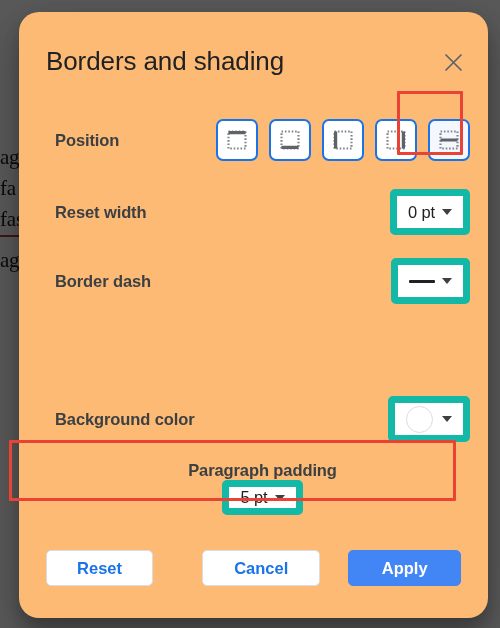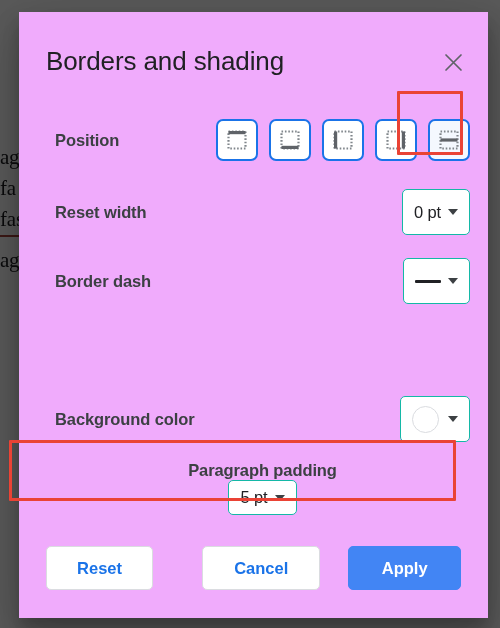--- a/index.html
+++ b/index.html
@@ -52,22 +52,22 @@
     background: rgba(0, 0, 0, 0.65);
   }
 
   
   #dialog {
     position: absolute;
     left: 19px;
     top: 12px;
     width: 469px;
     height: 606px;
-    background: #f0abfc;
-    border-radius: 0;
+    background: #fdba74;
+    border-radius: 20px;
     box-shadow: 0 11px 15px rgba(0,0,0,0.20), 0 9px 46px rgba(0,0,0,0.12), 0 24px 38px rgba(0,0,0,0.14);
     overflow: hidden;
   }
 
   
   #dialog-header {
     position: absolute;
     left: 0; top: 0; right: 0;
     height: 86px;
   }
@@ -139,21 +139,21 @@
   }
   .pos-btn.selected {
     background: #f4f8fe;
   }
   .pos-btn svg { display: block; }
 
   
   .dropdown {
     height: 46px;
     min-width: 66px;
-    border: 1px solid #14b8a6;
+    border: 7px solid #14b8a6;
     border-radius: 5px;
     background: #ffffff;
     cursor: pointer;
     display: flex;
     align-items: center;
     justify-content: center;
     gap: 7px;
     padding: 0 11px;
   }
   .dd-value {
@@ -197,21 +197,21 @@
     position: absolute;
     left: 27px;
     top: 530px;
     width: 415px;
     height: 52px;
     display: flex;
     align-items: center;
     gap: 13px;
   }
   .btn {
-    height: 44px;
+    height: 36px;
     border-radius: 5px;
     font-size: 16.5px;
     font-weight: bold;
     letter-spacing: 0px;
     cursor: pointer;
     font-family: "Liberation Sans", sans-serif;
     display: flex;
     align-items: center;
     justify-content: center;
   }

